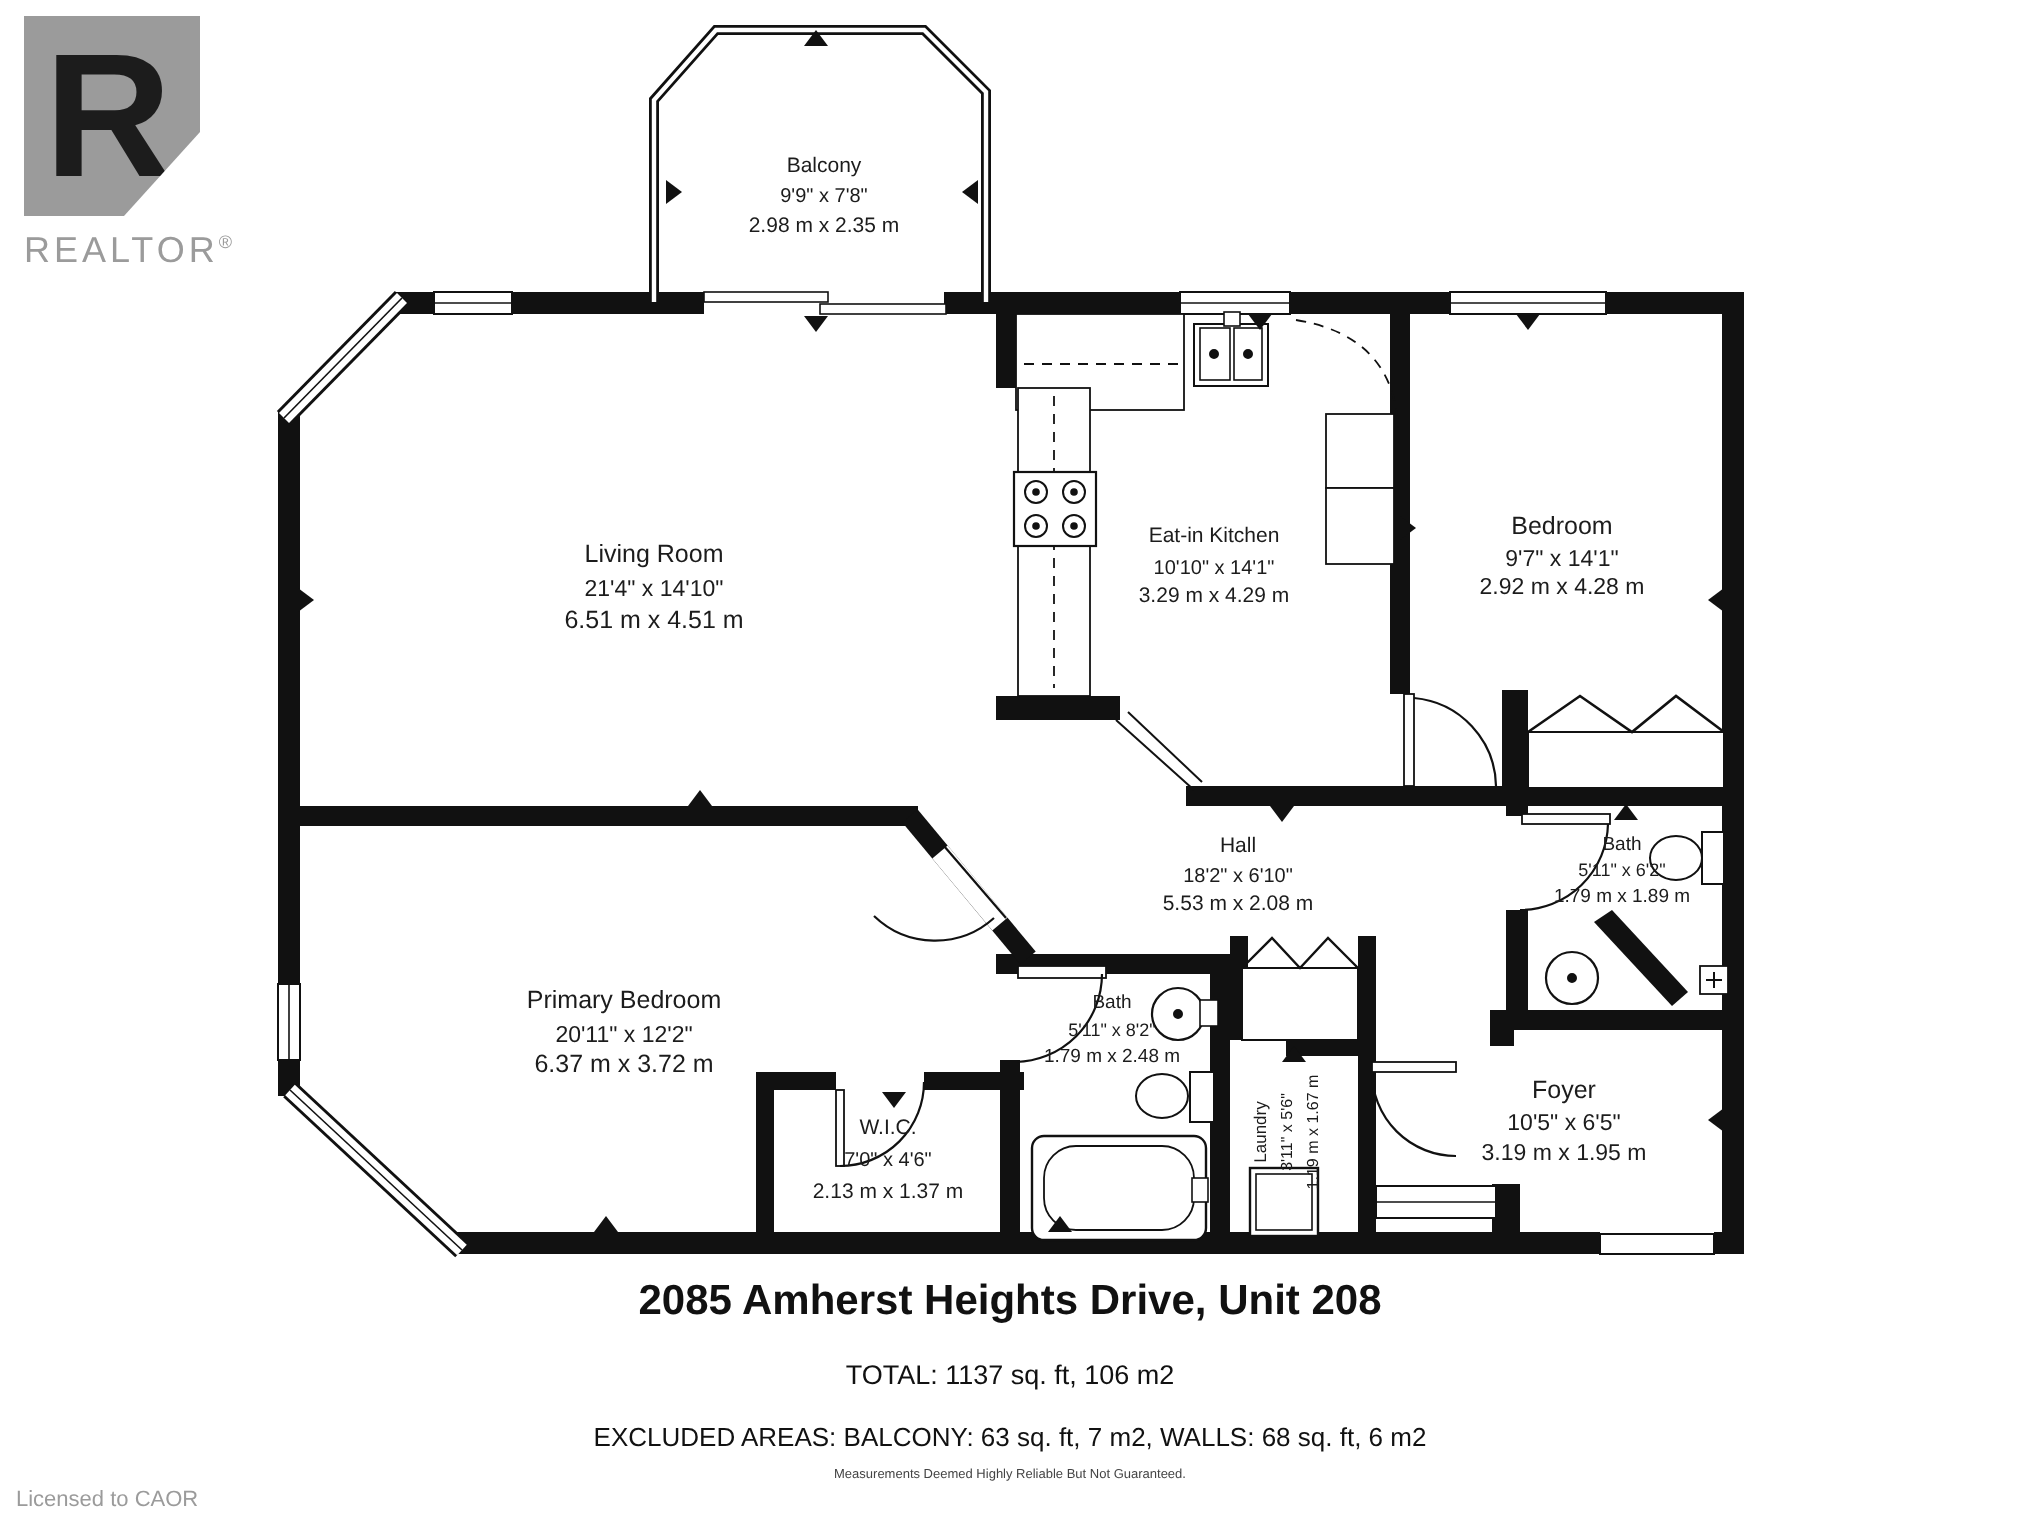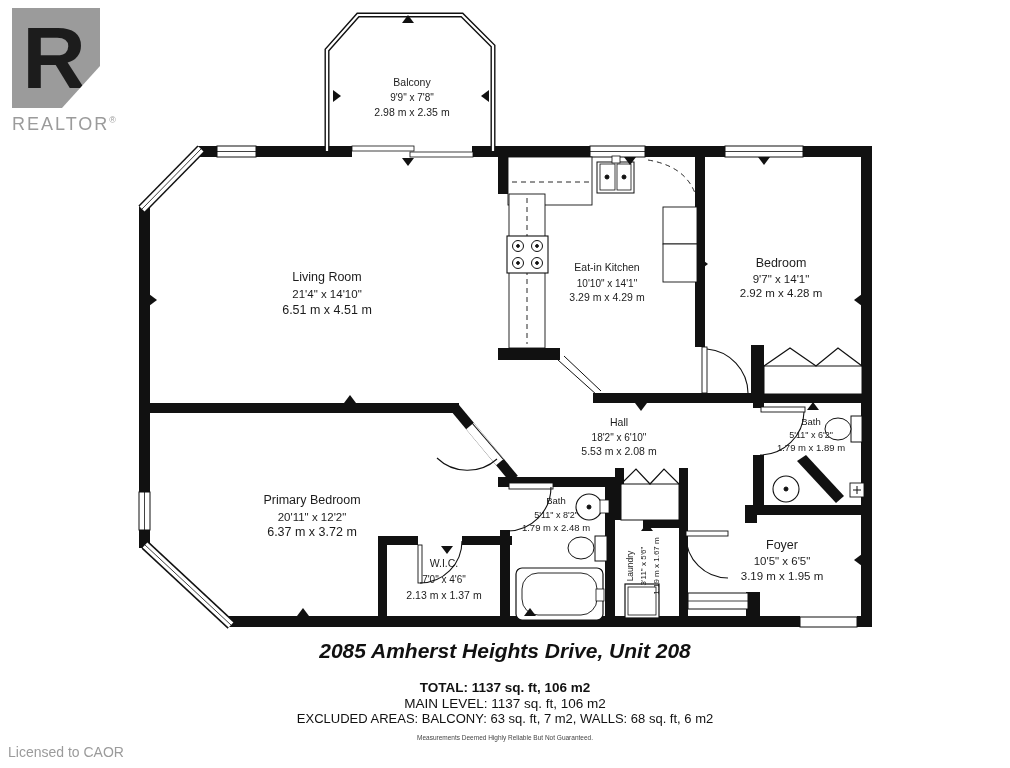--- a/index.html
+++ b/index.html
@@ -11,26 +11,26 @@
   .k-name{font-size:10.5px;}
   .k-dim{font-size:10px;}
   .b-name{font-size:9.5px;}
   .b-dim{font-size:9px;}
   .l-name{font-size:8.5px;}
   .l-dim{font-size:8px;}
   #logo{position:absolute;left:12px;top:8px;width:120px;}
   #logo-brand{margin-top:0;font-size:18px;letter-spacing:2px;color:#9b9b9b;}
   #logo-brand sup{font-size:9px;}
   .bottom-text{position:absolute;left:0;right:0;text-align:center;color:#111;}
-  #title{top:639px;font-size:21px;font-weight:bold;font-style:italic;}
-  #sum-total{top:680px;font-size:13.5px;font-weight:bold;}
+  #title{top:639px;font-size:21px;font-weight:bold;}
+  #sum-total{top:680px;font-size:13.5px;font-weight:normal;}
   #sum-main{top:696px;font-size:13.5px;}
   #sum-excl{top:711px;font-size:13px;}
   #sum-disc{top:734px;font-size:6.5px;color:#444;}
-  #license{position:absolute;left:8px;top:744px;font-size:14px;color:#9b9b9b;}
+  #license{position:absolute;left:8px;top:744px;font-size:11px;color:#9b9b9b;}
 </style>
 </head>
 <body>
 
 <div id="canvas">
 
   <div id="logo">
     <svg width="90" height="102" viewBox="0 0 90 102">
       <rect x="0" y="0" width="88" height="100" fill="#9b9b9b"></rect>
       <text x="42" y="80" font-size="88" font-weight="bold" fill="#ffffff" font-family="Liberation Serif, serif">R</text>
@@ -298,17 +298,16 @@
     </g>
     <g>
       <text x="633" y="566" class="l-name" transform="rotate(-90 633 566)">Laundry</text>
       <text x="646" y="566" class="l-dim" transform="rotate(-90 646 566)">3'11" x 5'6"</text>
       <text x="659" y="566" class="l-dim" transform="rotate(-90 659 566)">1.19 m x 1.67 m</text>
     </g>
   </svg>
 
   <div id="title" class="bottom-text">2085 Amherst Heights Drive, Unit 208</div>
   <div id="sum-total" class="bottom-text">TOTAL: 1137 sq. ft, 106 m2</div>
-  <div id="sum-main" class="bottom-text">MAIN LEVEL: 1137 sq. ft, 106 m2</div>
   <div id="sum-excl" class="bottom-text">EXCLUDED AREAS: BALCONY: 63 sq. ft, 7 m2, WALLS: 68 sq. ft, 6 m2</div>
   <div id="sum-disc" class="bottom-text">Measurements Deemed Highly Reliable But Not Guaranteed.</div>
   <div id="license">Licensed to CAOR</div>
 </div>
 
 </body></html>

